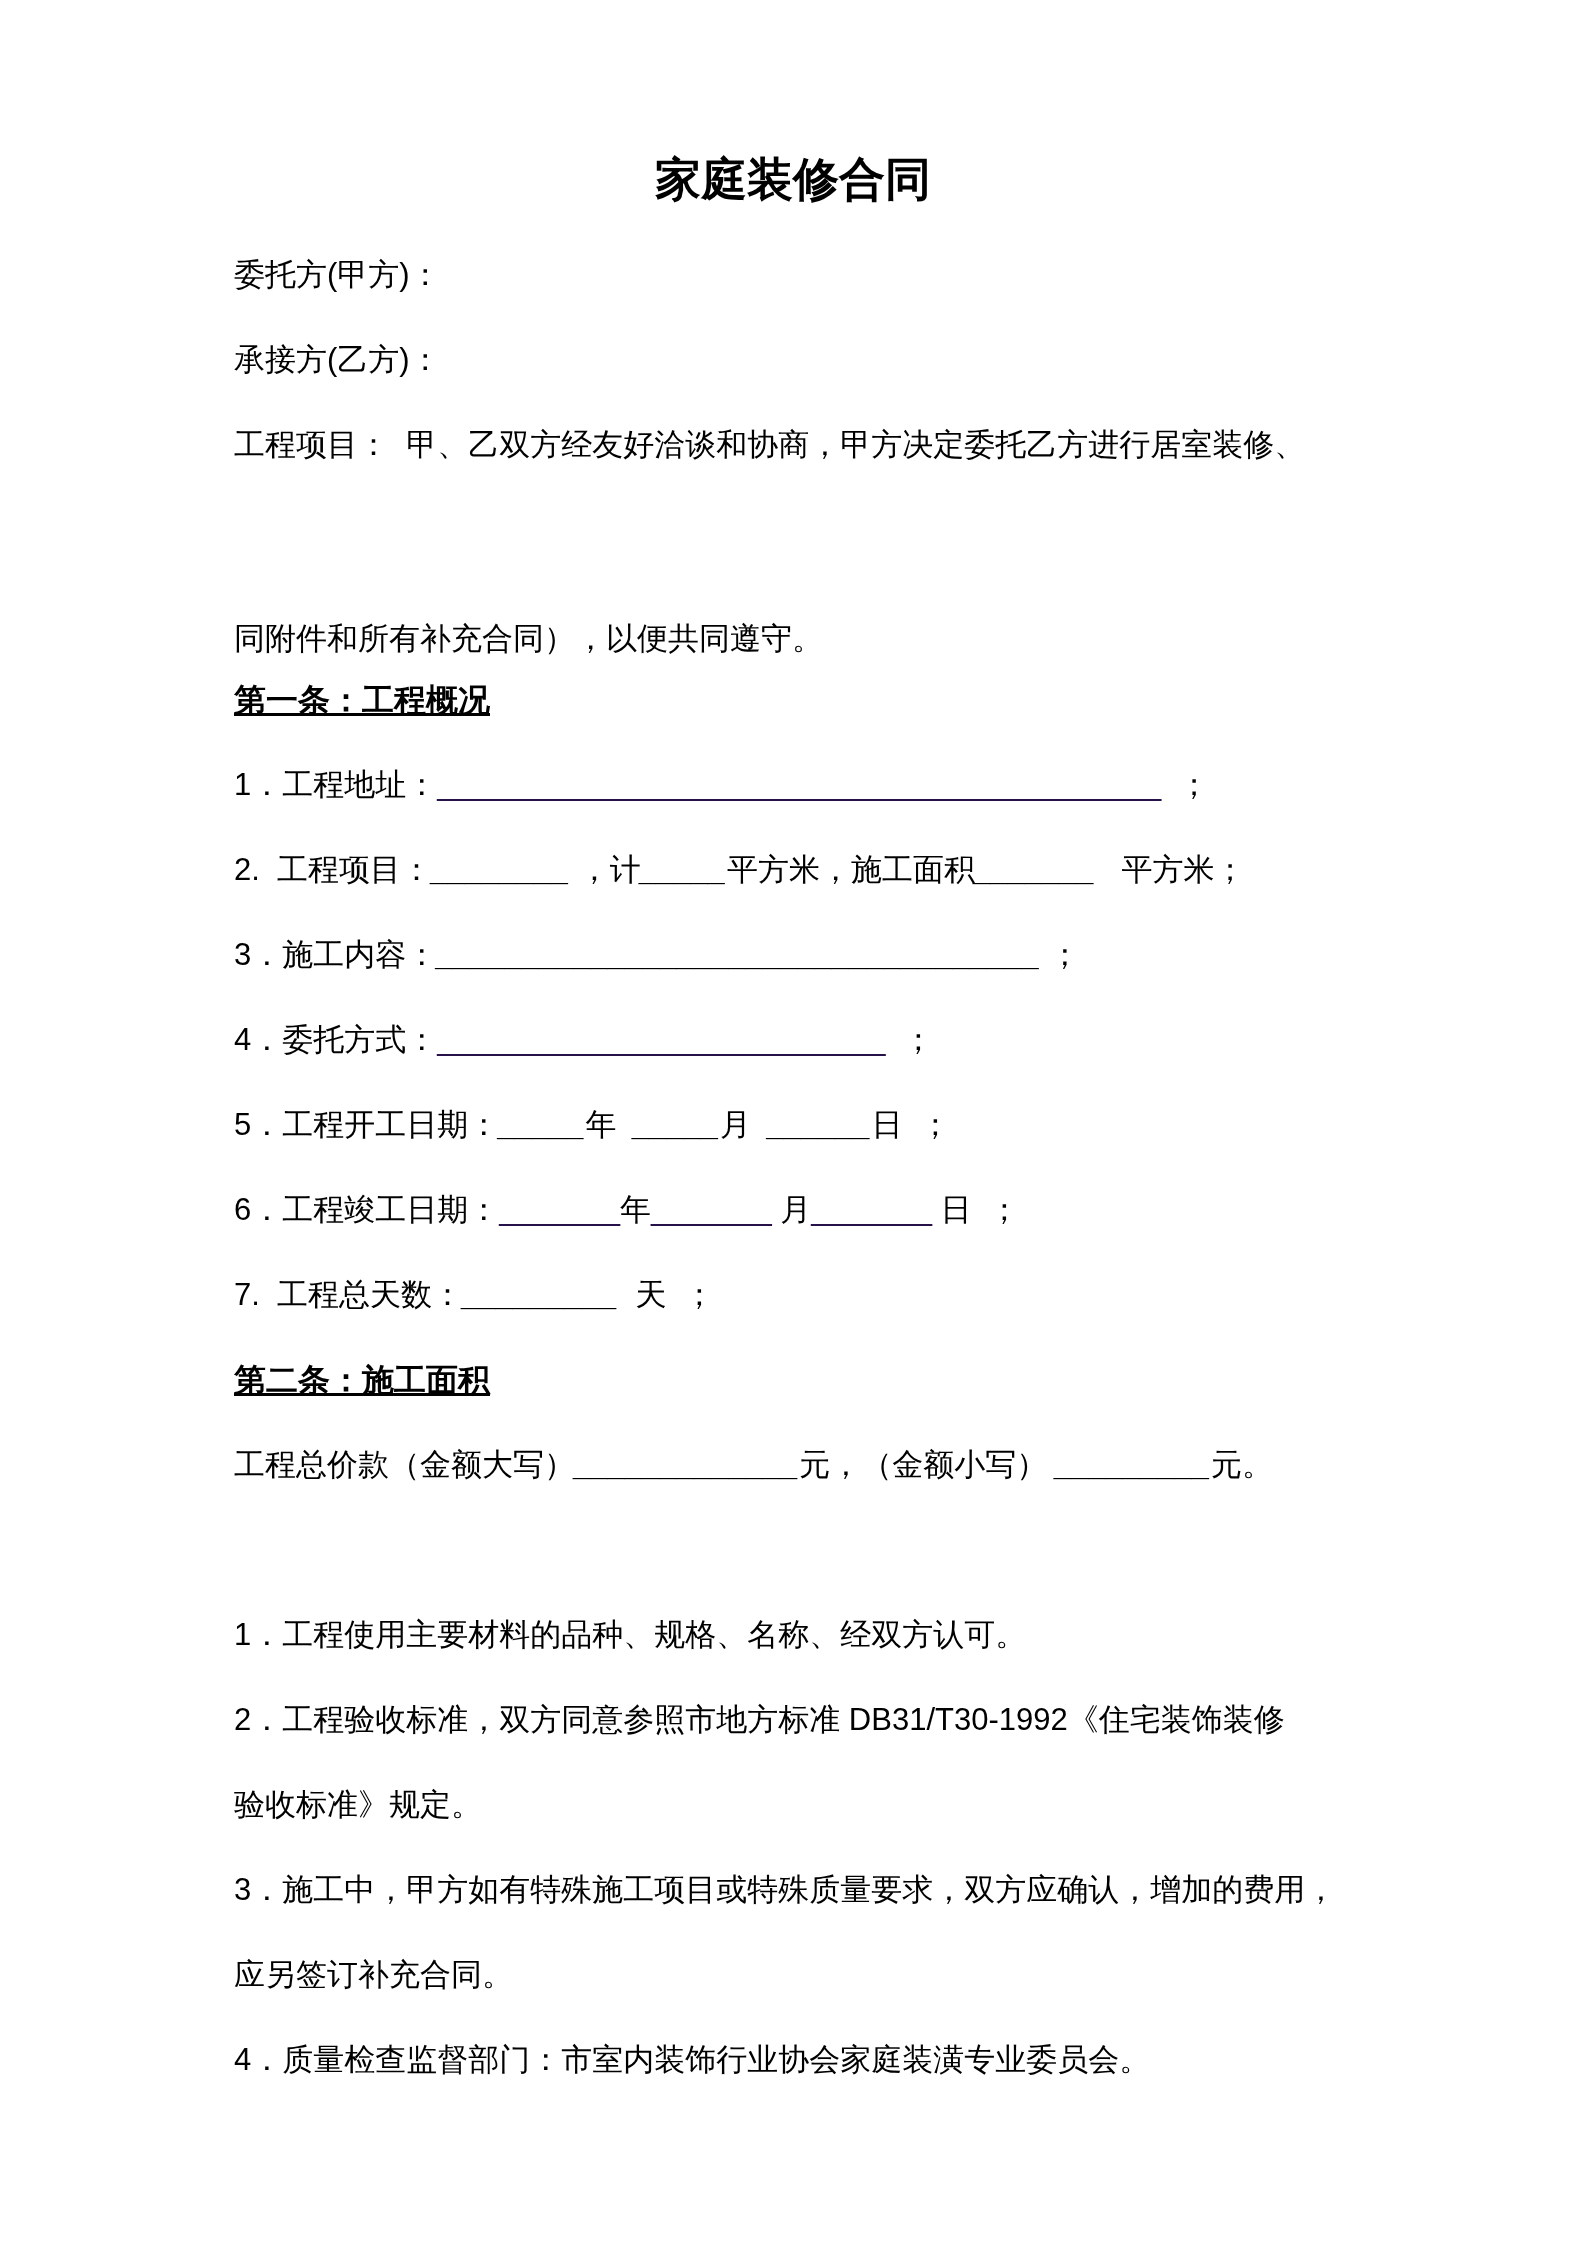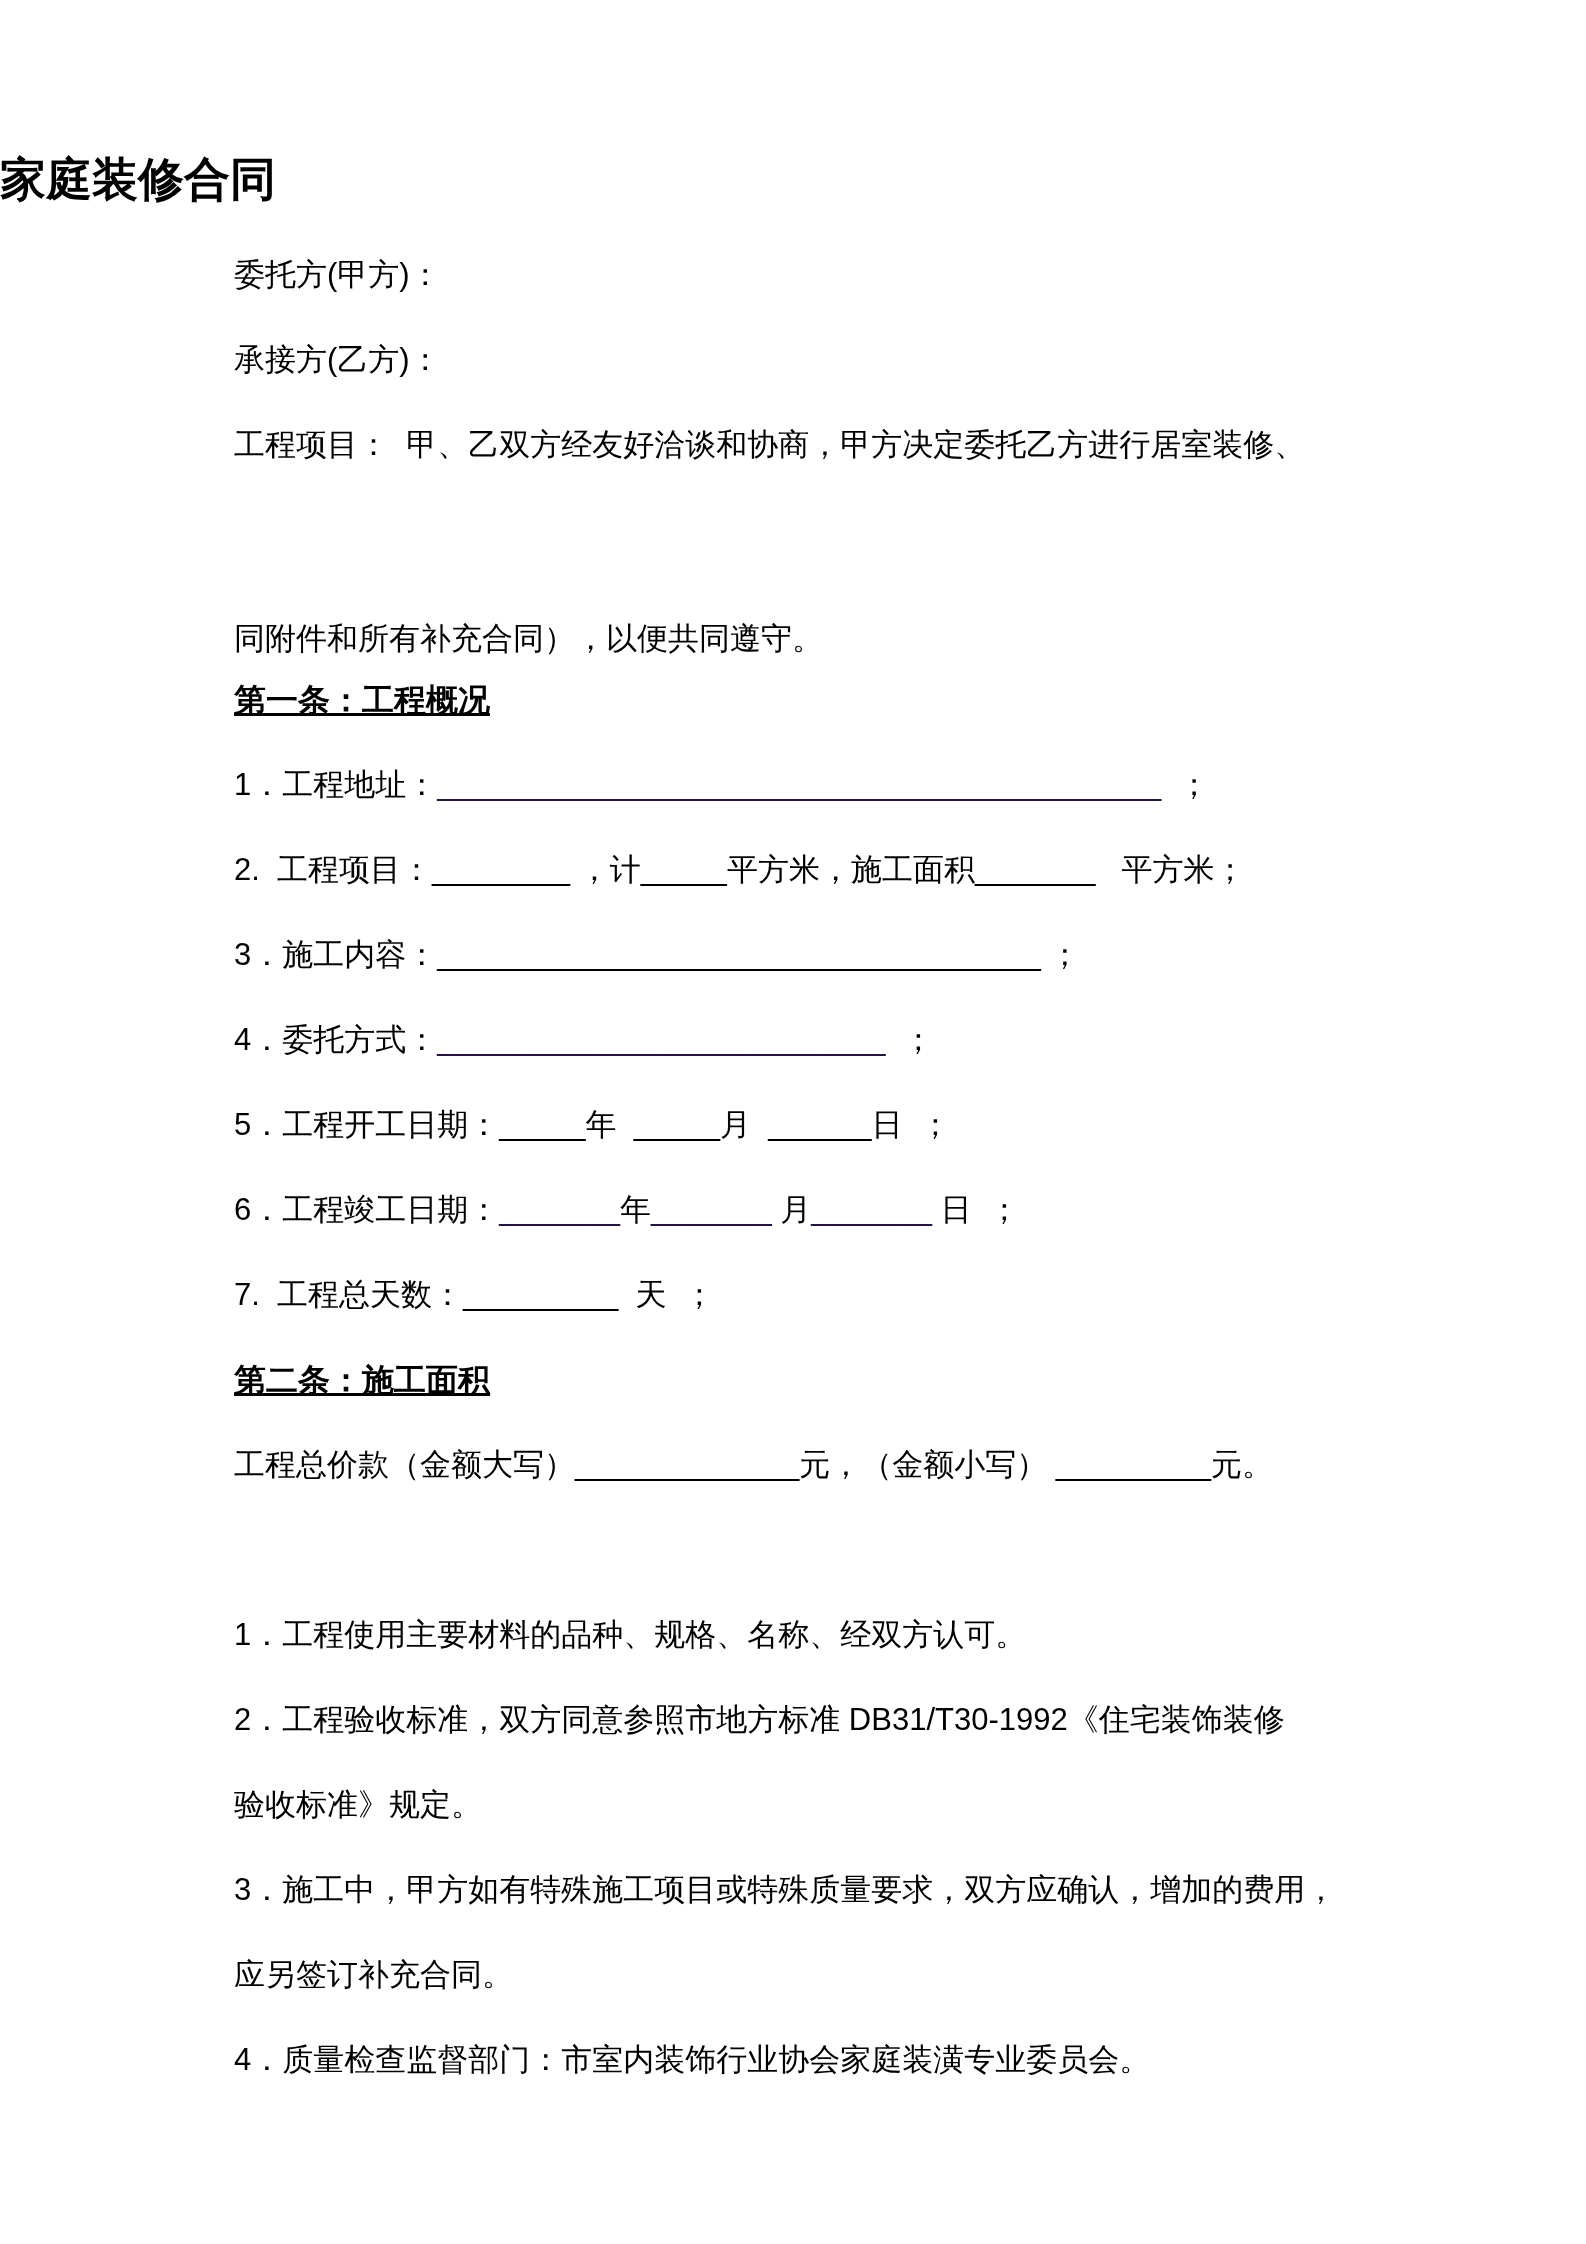--- a/index.html
+++ b/index.html
@@ -17,33 +17,33 @@
     position:absolute;
     left:234px;
     right:140px;
     white-space:pre;
     line-height:46px;
   }
   .title{
     left:0;
     right:0;
     width:1586px;
-    text-align:left;
+    text-align:center;
     font-size:46px;
     font-weight:bold;
     line-height:66px;
     margin:0;
   }
   .heading{
     font-weight:bold;
     font-size:32px;
     text-decoration:underline;
   }
   .blank-purple{ color:var(--blank-purple,#261148);text-align:right; }
-  .blank-black{ color:var(--blank-black,#000000); }
+  .blank-black{ color:var(--blank-black,#000000);font-style:italic; }
 </style>
 </head>
 <body>
 
 <div class="page">
 
   <h1 class="title" style="top:146px;position:absolute">家庭装修合同</h1>
 
   <div class="line" style="top:252px"><span>委托方(甲方)：</span></div>
 

